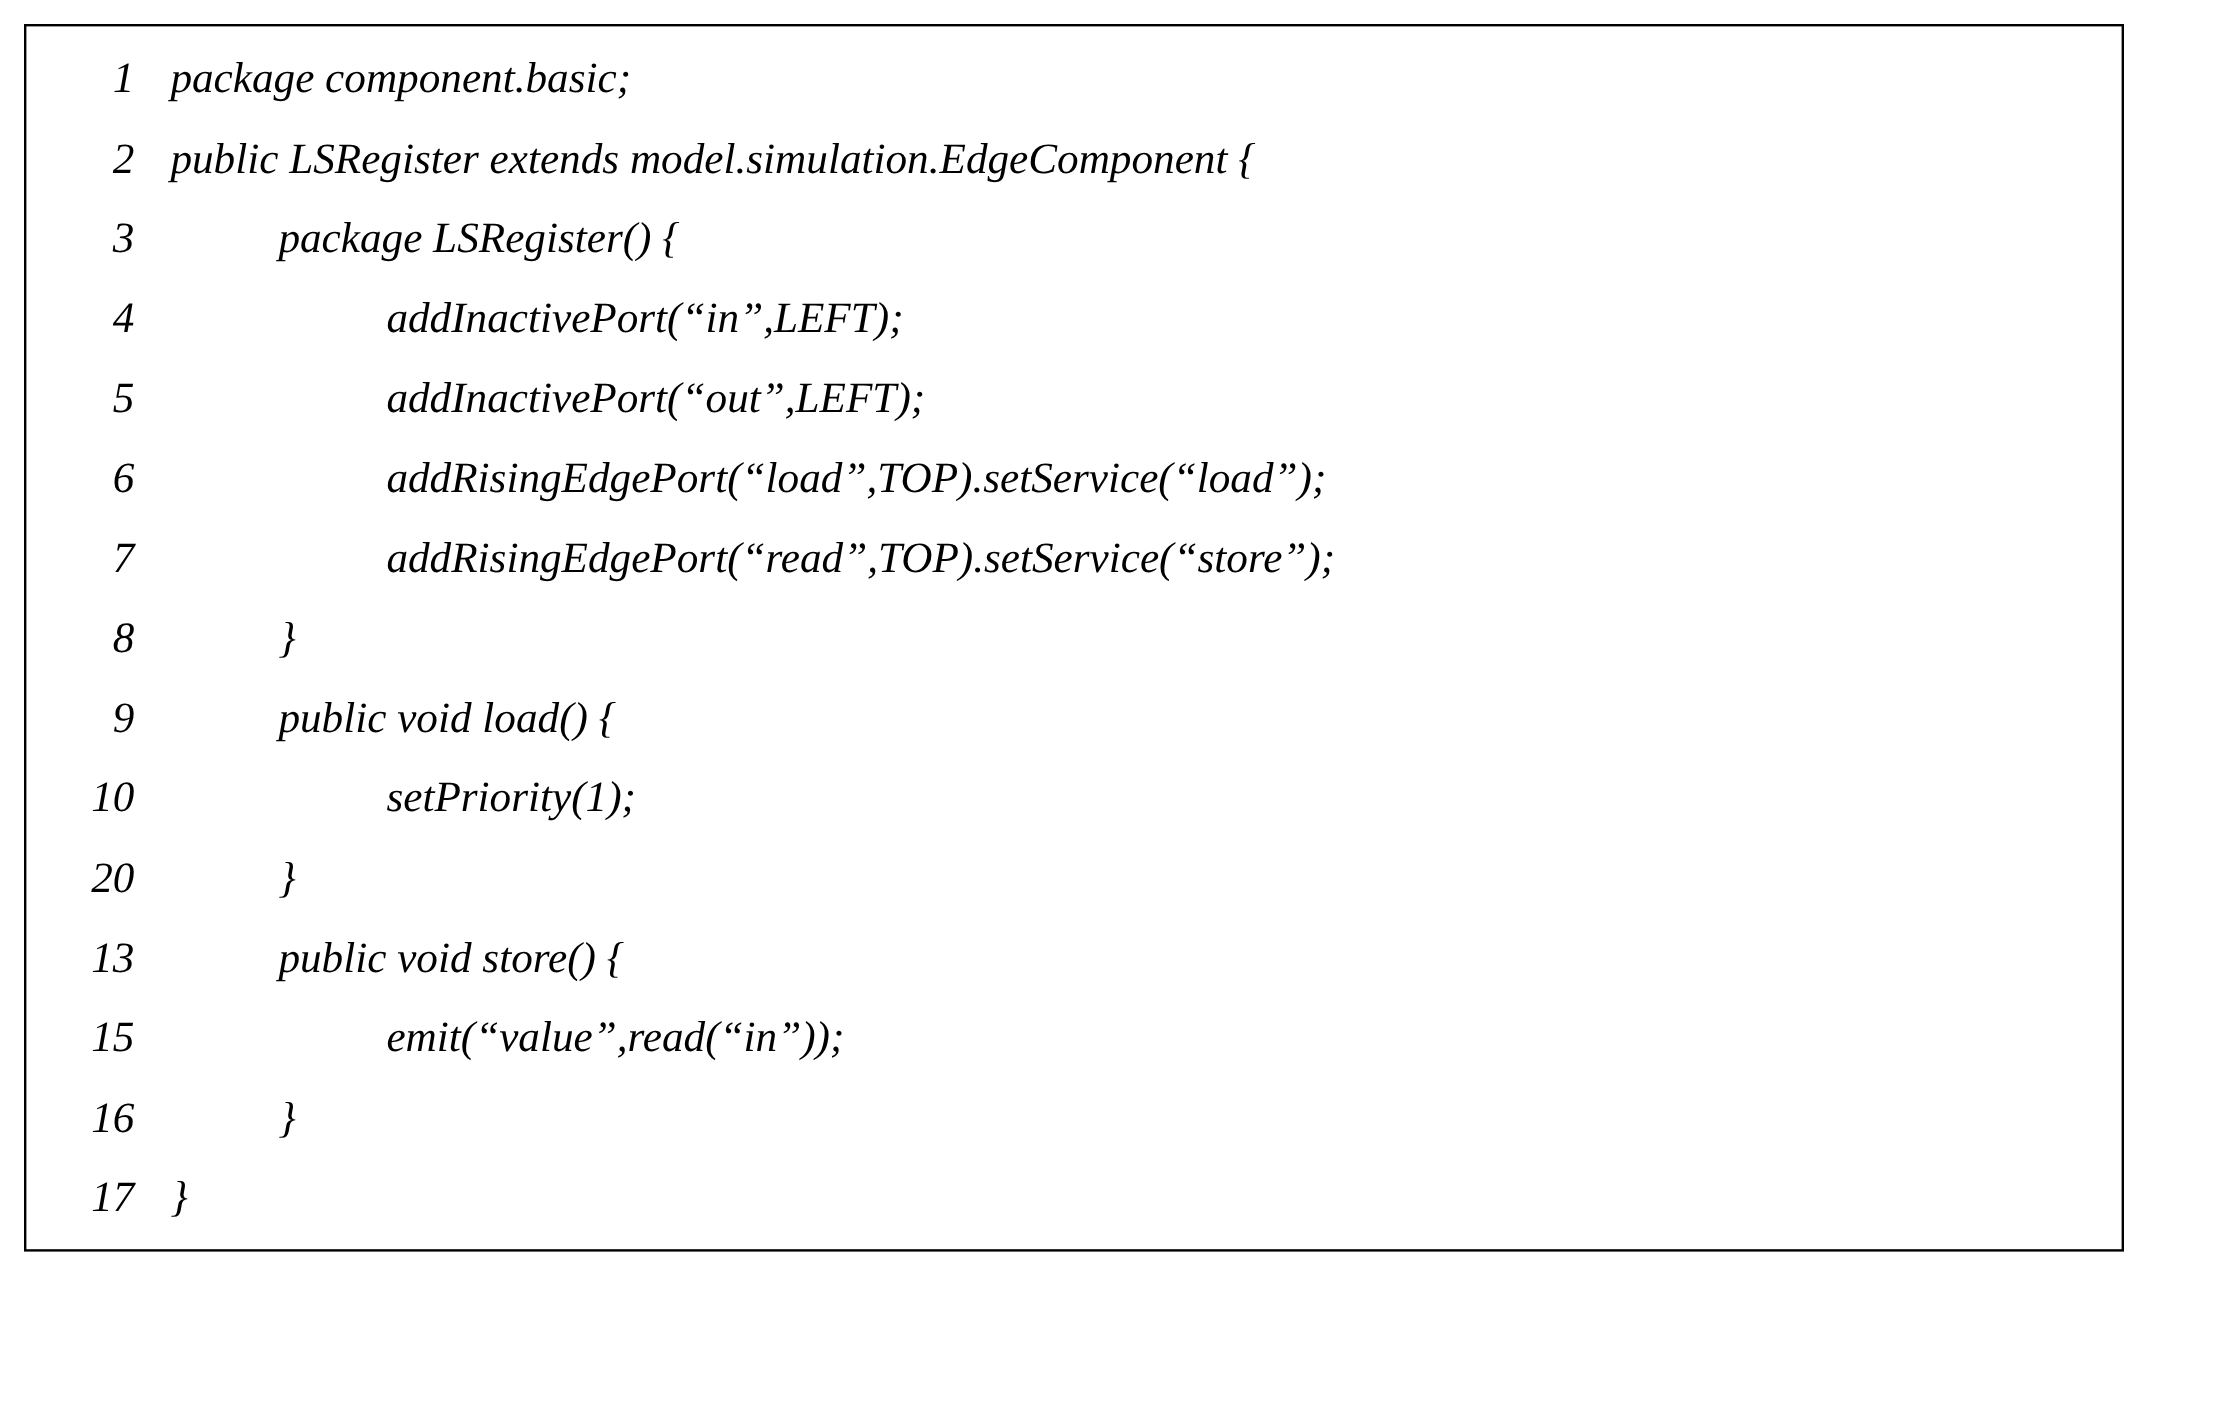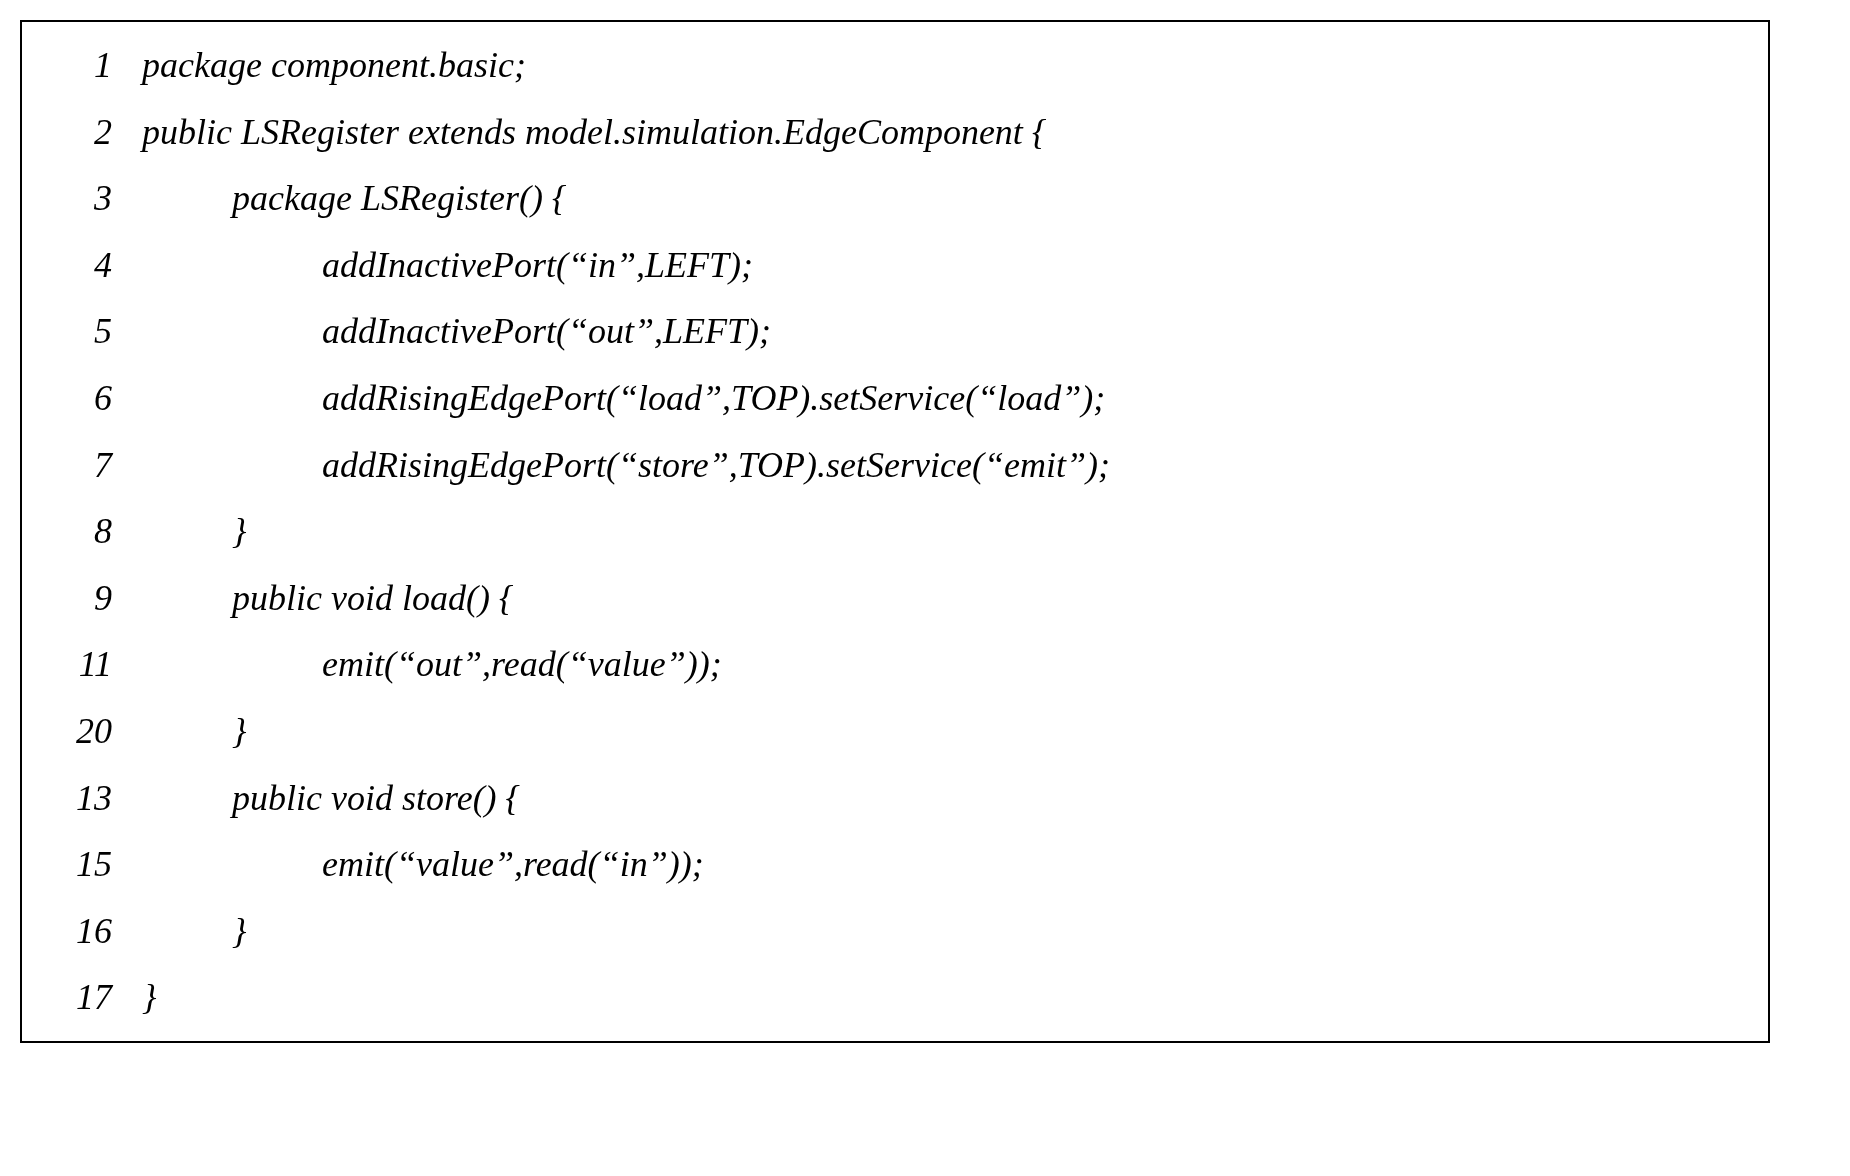--- a/index.html
+++ b/index.html
@@ -57,33 +57,33 @@
   <div class="code-line">
     <span class="ln">5</span>
     <span class="code-text">                    addInactivePort(“out”,LEFT);</span>
   </div>
   <div class="code-line">
     <span class="ln">6</span>
     <span class="code-text">                    addRisingEdgePort(“load”,TOP).setService(“load”);</span>
   </div>
   <div class="code-line">
     <span class="ln">7</span>
-    <span class="code-text">                    addRisingEdgePort(“store”,TOP).setService(“emit”);</span>
+    <span class="code-text">                    addRisingEdgePort(“read”,TOP).setService(“store”);</span>
   </div>
   <div class="code-line">
     <span class="ln">8</span>
     <span class="code-text">          }</span>
   </div>
   <div class="code-line">
     <span class="ln">9</span>
     <span class="code-text">          public void load() {</span>
   </div>
   <div class="code-line">
-    <span class="ln">11</span>
-    <span class="code-text">                    emit(“out”,read(“value”));</span>
+    <span class="ln">10</span>
+    <span class="code-text">                    setPriority(1);</span>
   </div>
   <div class="code-line">
     <span class="ln">20</span>
     <span class="code-text">          }</span>
   </div>
   <div class="code-line">
     <span class="ln">13</span>
     <span class="code-text">          public void store() {</span>
   </div>
   <div class="code-line">

